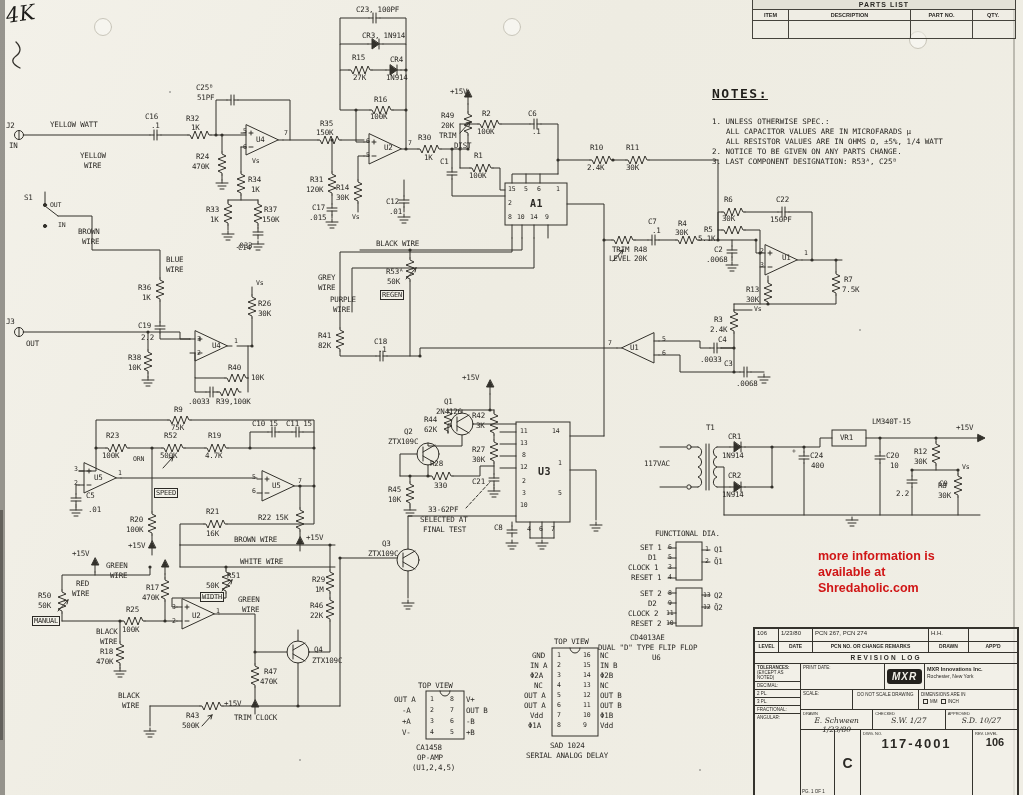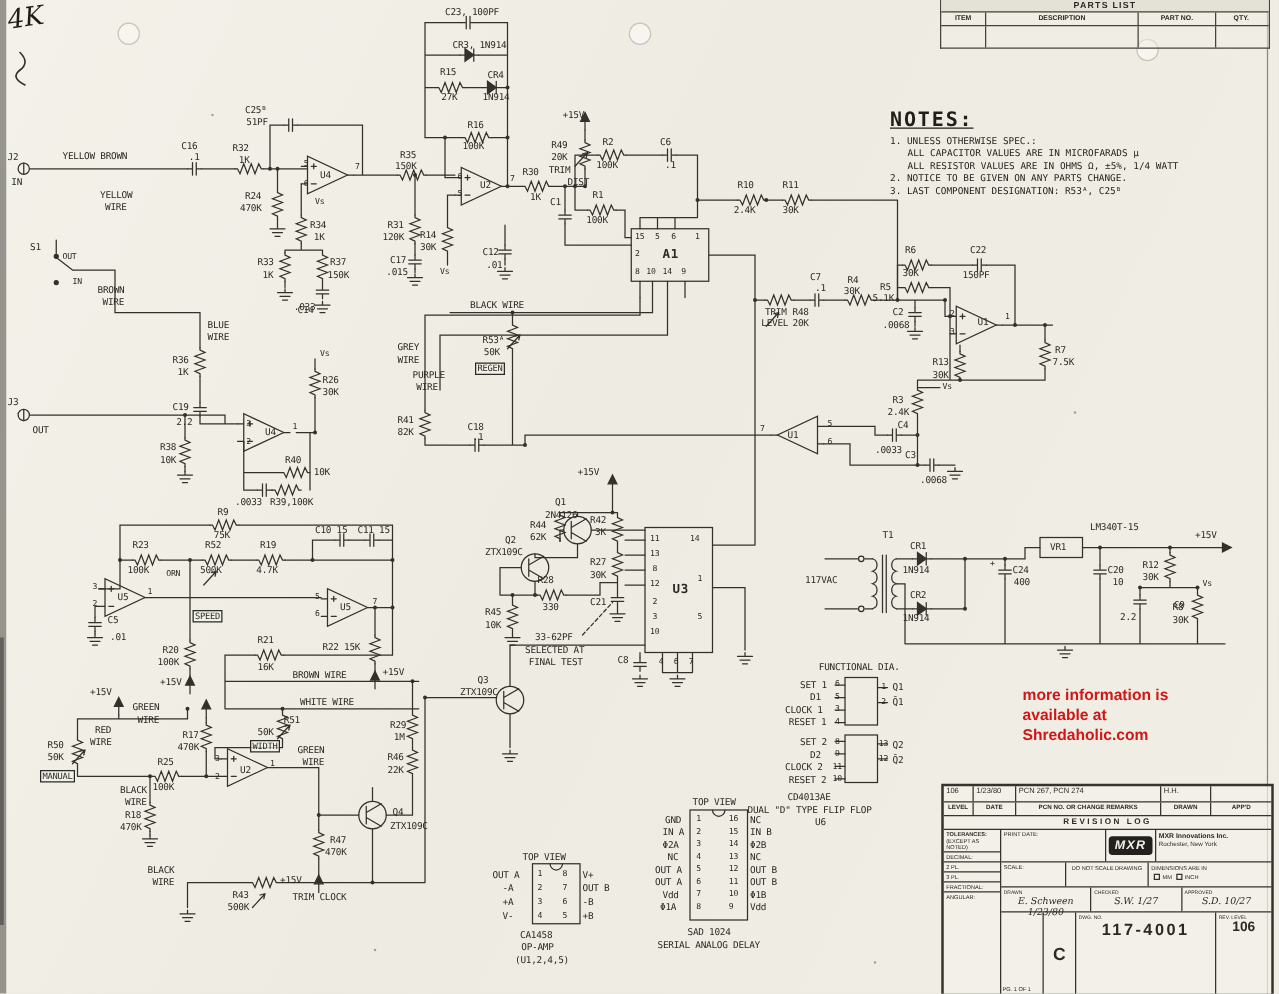--- a/index.html
+++ b/index.html
@@ -10,21 +10,21 @@
   #wires{position:absolute;left:0;top:0;}
   #labels{position:absolute;inset:0;}
   .lbl{position:absolute;font-size:7.5px;line-height:8px;color:#2b2925;
        white-space:pre;letter-spacing:-0.2px;}
   .lbl.sm{font-size:6.5px;line-height:7px;}
   .lbl.bg{font-size:10px;font-weight:bold;letter-spacing:.5px;}
   .lbl.bx{border:1px solid #2b2925;padding:0 1px;background:rgba(243,241,233,.75);font-size:7px;}
   .hand{position:absolute;left:6px;top:2px;font-family:"DejaVu Serif",serif;
        font-style:italic;font-size:21px;color:#1d1c19;transform:rotate(-8deg);}
   .notes{position:absolute;left:712px;top:86px;width:302px;color:#201e1a;}
-  .notes-h{font-size:16px;font-weight:bold;text-decoration:underline;letter-spacing:1.5px;margin-bottom:3px;}
+  .notes-h{font-size:13px;font-weight:bold;text-decoration:underline;letter-spacing:1.5px;margin-bottom:16px;}
   .nl{font-size:7.5px;line-height:10px;white-space:pre;}
   .nl.ind{padding-left:14px;}
   .wm{position:absolute;left:818px;top:548px;color:#d01616;
       font-family:"Liberation Sans",sans-serif;font-weight:bold;
       font-size:12.5px;line-height:16px;}
   
   .parts{position:absolute;left:752px;top:0;width:262px;border:1px solid #45433c;border-top:none;
       font-family:"Liberation Sans",sans-serif;color:#2b2925;background:rgba(240,238,230,.5);}
   .parts *{box-sizing:border-box;}
   .parts-title{font-size:7px;font-weight:bold;text-align:center;letter-spacing:1px;
@@ -446,21 +446,21 @@
     <circle cx="300" cy="760" r="1" fill="#555" stroke="none" opacity=".5"></circle>
     <circle cx="700" cy="770" r="1" fill="#555" stroke="none" opacity=".5"></circle>
     <circle cx="170" cy="92" r="1" fill="#555" stroke="none" opacity=".5"></circle>
     <circle cx="860" cy="330" r="1" fill="#555" stroke="none" opacity=".5"></circle>
   </g>
 </svg>
 
 <div id="labels">
     <span class="lbl" style="left: 6px; top: 122px;">J2</span>
     <span class="lbl" style="left: 9px; top: 142px;">IN</span>
-    <span class="lbl" style="left: 50px; top: 121px;">YELLOW BROWN</span>
+    <span class="lbl" style="left: 50px; top: 121px;">YELLOW WATT</span>
     <span class="lbl" style="left: 145px; top: 113px;">C16</span>
     <span class="lbl" style="left: 151px; top: 122px;">.1</span>
     <span class="lbl" style="left: 186px; top: 115px;">R32</span>
     <span class="lbl" style="left: 191px; top: 124px;">1K</span>
     <span class="lbl" style="left: 196px; top: 153px;">R24</span>
     <span class="lbl" style="left: 192px; top: 163px;">470K</span>
     <span class="lbl" style="left: 80px; top: 152px;">YELLOW</span>
     <span class="lbl" style="left: 84px; top: 162px;">WIRE</span>
     <span class="lbl sm" style="left: 243px; top: 128px;">5</span>
     <span class="lbl sm" style="left: 243px; top: 144px;">6</span>

